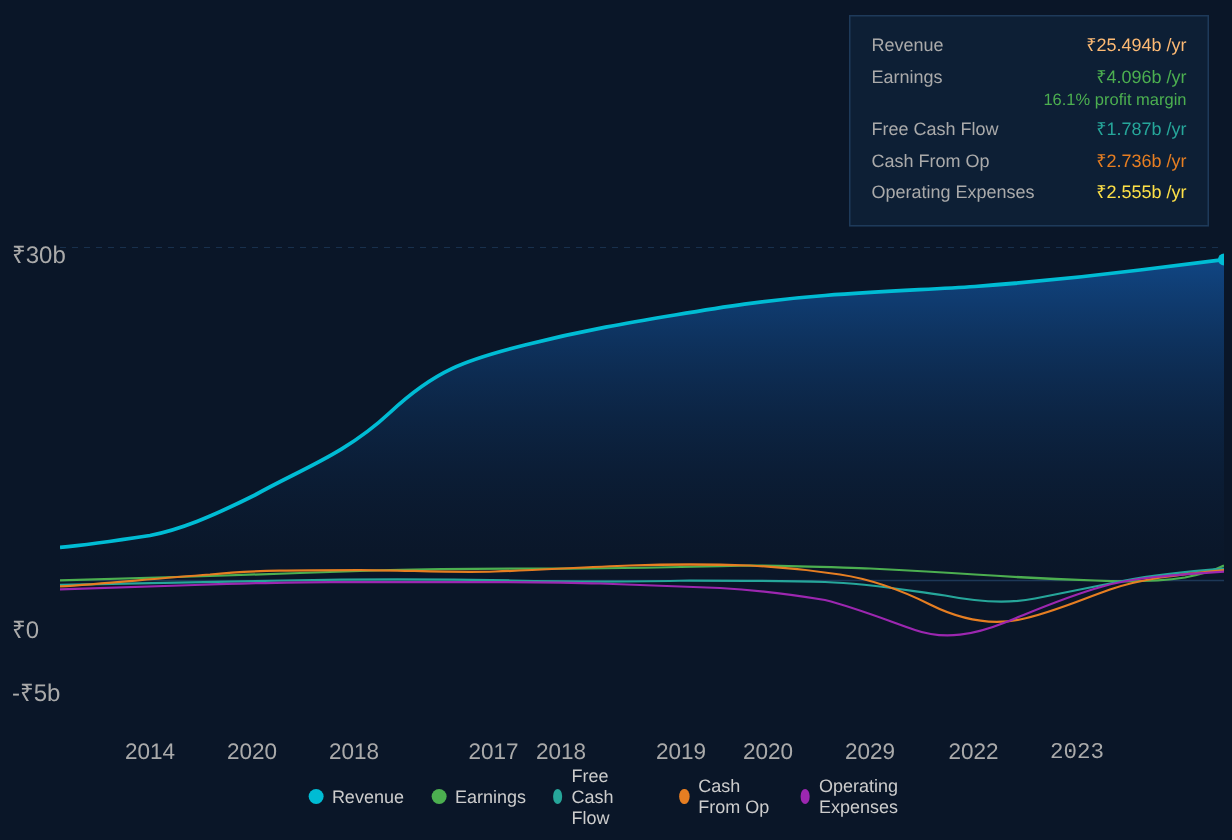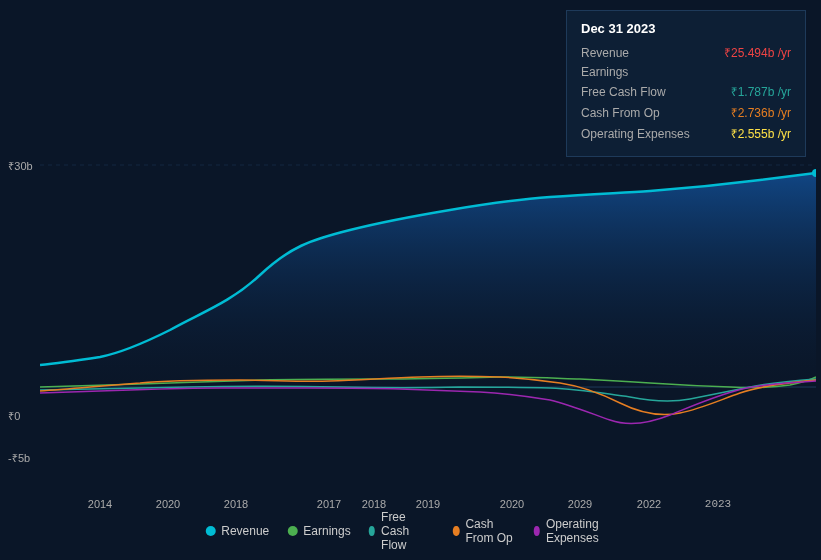--- a/index.html
+++ b/index.html
@@ -32,42 +32,42 @@
       font-size: 13px;
     }
     .tooltip-row {
       display: flex;
       justify-content: space-between;
       align-items: baseline;
       margin-bottom: 4px;
     }
     .tooltip-label { color: #aaa; font-size: 12px; }
     .tooltip-value { font-size: 12px; margin-left: 20px; text-align: right; }
-    .tooltip-value.cyan { color: #ef4444; }
+    .tooltip-value.cyan { color: #fdba74; }
     .tooltip-value.green { color: #4caf50; }
     .tooltip-value.teal { color: #26a69a; }
     .tooltip-value.orange { color: #e67e22; text-align: center; }
     .tooltip-value.purple { color: #fde047; }
     .profit-text { color: #4caf50; font-size: 11px; }
 
     
     .y-label {
       position: absolute;
       left: 8px;
       color: #aaa;
-      font-size: 11px;
+      font-size: 16px;
       text-align: center;
     }
 
     
     .x-label {
       position: absolute;
       bottom: 50px;
       color: #aaa;
-      font-size: 11px;
+      font-size: 15px;
       transform: translateX(-50%);
     }
 
     
     .legend {
       position: absolute;
       bottom: 5px;
       left: 50%;
       transform: translateX(-50%);
       display: flex;
@@ -93,27 +93,30 @@
       top: 155px;
       left: 40px;
       right: 5px;
       bottom: 50px;
     }
   </style>
 </head>
 <body>
 
 <div class="tooltip">
-  <div class="tooltip-title">Dec 31 2023</div>
   <div class="tooltip-row">
     <span class="tooltip-label">Revenue</span>
     <span class="tooltip-value cyan">₹25.494b /yr</span>
   </div>
   <div class="tooltip-row">
     <span class="tooltip-label">Earnings</span>
+    <div style="text-align:right">
+      <span class="tooltip-value green">₹4.096b /yr</span><br>
+      <span class="profit-text">16.1% profit margin</span>
+    </div>
   </div>
   <div class="tooltip-row">
     <span class="tooltip-label">Free Cash Flow</span>
     <span class="tooltip-value teal">₹1.787b /yr</span>
   </div>
   <div class="tooltip-row">
     <span class="tooltip-label">Cash From Op</span>
     <span class="tooltip-value orange">₹2.736b /yr</span>
   </div>
   <div class="tooltip-row">
@@ -124,21 +127,21 @@
 
 <div class="y-label" style="top: 158px;">₹30b</div>
 <div class="y-label" style="top: 408px;">₹0</div>
 <div class="y-label" style="top: 450px;">-₹5b</div>
 
 <div class="x-label" style="left: 100px;">2014</div>
 <div class="x-label" style="left: 168px;">2020</div>
 <div class="x-label" style="left: 236px;">2018</div>
 <div class="x-label" style="left: 305px; margin-left: 24px;">2017</div>
 <div class="x-label" style="left: 374px;">2018</div>
-<div class="x-label" style="left: 428px;">2019</div>
+<div class="x-label" style="left: 454px;">2019</div>
 <div class="x-label" style="left: 512px;">2020</div>
 <div class="x-label" style="left: 580px;">2029</div>
 <div class="x-label" style="left: 649px;">2022</div>
 <div class="x-label" style="left: 718px; font-family: Liberation Mono, monospace;">2023</div>
 
 <svg class="svg-container" viewBox="0 0 776 310" preserveAspectRatio="none" style="position:absolute; top:155px; left:40px; right:5px; bottom:50px; width:776px; height:310px;">
 
   <defs>
     <linearGradient id="revGrad" x1="0" y1="0" x2="0" y2="1">
       <stop offset="0%" stop-color="#1565c0" stop-opacity="0.6"></stop>

